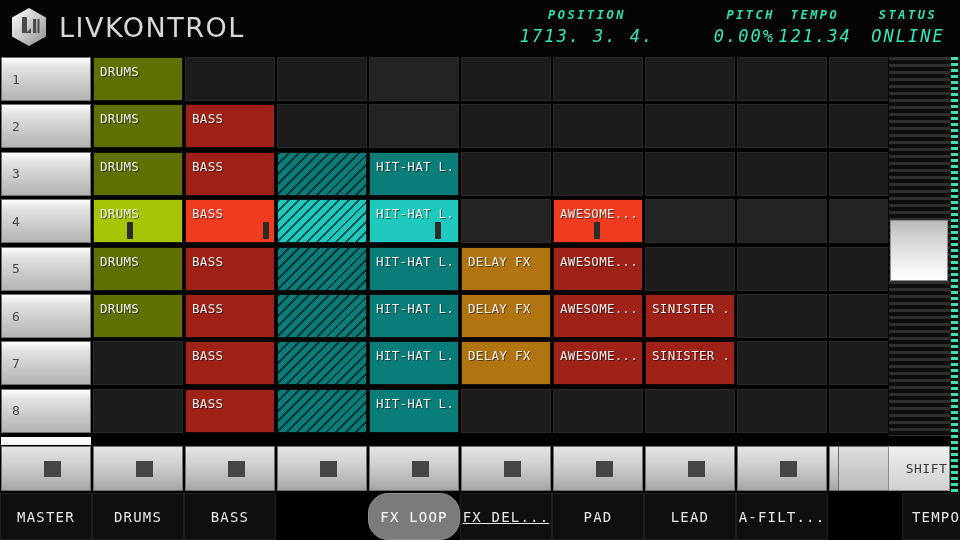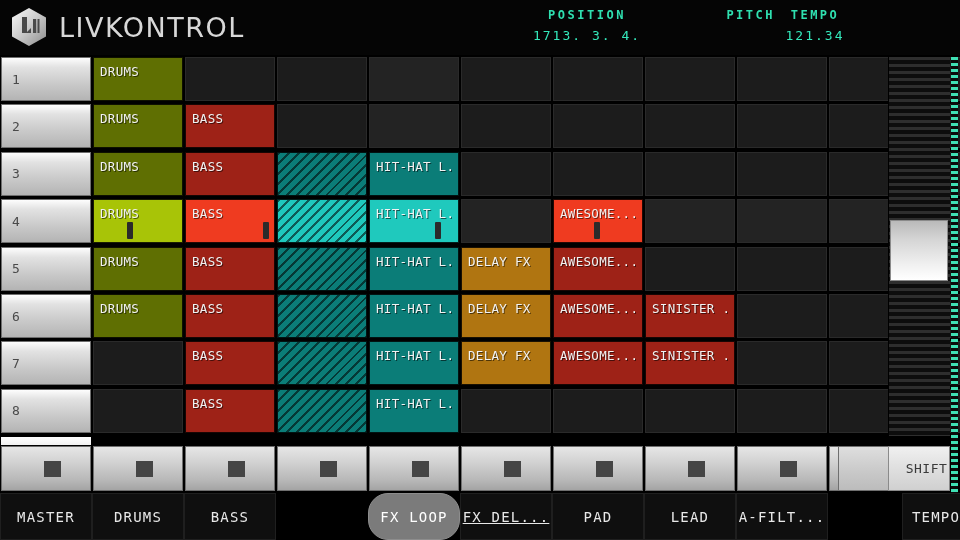--- a/index.html
+++ b/index.html
@@ -16,27 +16,27 @@
     position: absolute; left: 0; top: 0; width: 960px; height: 55px;
     background: #050505;
   }
   #logo-wrap { position: absolute; left: 8px; top: 6px; display: flex; align-items: center; }
   #logo-hex { width: 42px; height: 42px; }
   #brand {
     margin-left: 9px; font-size: 27px; letter-spacing: 1.5px;
     color: #d8d8d8; font-family: "DejaVu Sans", "Liberation Sans", sans-serif;
     font-weight: 400;
   }
-  .stat { position: absolute; top: 7px; text-align: center; }
+  .stat { position: absolute; top: 7px; text-align: center; font-style: italic; }
   .stat .lbl {
     font-size: 12px; letter-spacing: 2.5px; color: #2fe0b0; font-weight: bold;
     display: block; line-height: 16px;
   }
   .stat .val {
-    font-size: 13px; letter-spacing: 2px; color: #34e8bb;
+    font-size: 17px; letter-spacing: 2px; color: #34e8bb;
     display: block; line-height: 22px; margin-top: 2px;
   }
   #stat-position { left: 497px; width: 180px; }
   #stat-pitch    { left: 655px; width: 120px; text-align: right; }
   #stat-tempo    { left: 760px; width: 110px; }
   #stat-status   { left: 858px; width: 100px; }
 
   
   #grid { position: absolute; left: 0; top: 57px; width: 960px; height: 379px; background: #000; }
   .gridrow { position: absolute; left: 0; width: 960px; height: 46px; }
@@ -159,24 +159,29 @@
       </svg>
       <div id="brand">LIVKONTROL</div>
     </div>
 
     <div class="stat" id="stat-position">
       <span class="lbl">POSITION</span>
       <span class="val">1713. 3. 4.</span>
     </div>
     <div class="stat" id="stat-pitch">
       <span class="lbl">PITCH</span>
+      <span class="val">0.00%</span>
     </div>
     <div class="stat" id="stat-tempo">
       <span class="lbl">TEMPO</span>
       <span class="val">121.34</span>
+    </div>
+    <div class="stat" id="stat-status">
+      <span class="lbl">STATUS</span>
+      <span class="val">ONLINE</span>
     </div>
   </div>
 
   <div id="grid">
       <div class="gridrow" style="top: 0px;">
         <div class="scenebtn">1</div>
         <div class="cell" style="left: 93px; background: rgb(95, 111, 2); border-color: rgba(0, 0, 0, 0.85);">
           <div class="clabel">DRUMS</div>
         </div>
         <div class="cell empty" style="left: 185px; border-color: rgb(42, 42, 42);"></div>

